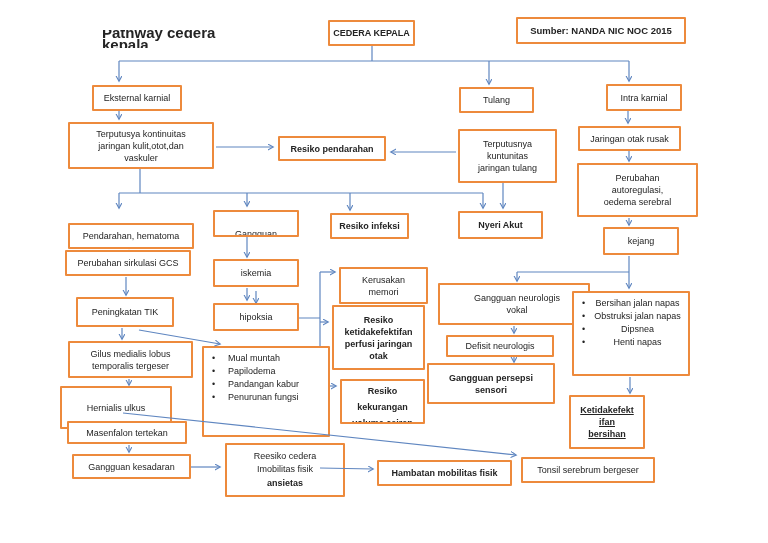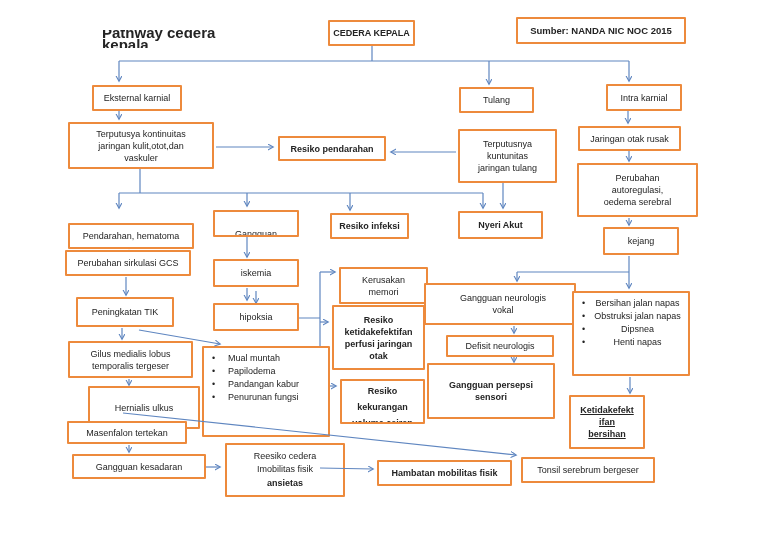--- a/index.html
+++ b/index.html
@@ -122,21 +122,21 @@
   <div class="box bold" style="left:458px;top:211px;width:85px;height:28px;">Nyeri Akut</div>
   <div class="box" style="left:603px;top:227px;width:76px;height:28px;">kejang</div>
 
   <div class="box" style="left:65px;top:250px;width:126px;height:26px;">Perubahan sirkulasi GCS</div>
   <div class="box" style="left:213px;top:259px;width:86px;height:28px;">iskemia</div>
   <div class="box" style="left:339px;top:267px;width:89px;height:37px;">Kerusakan
 memori</div>
   <div class="box" style="left:76px;top:297px;width:98px;height:30px;">Peningkatan TIK</div>
   <div class="box" style="left:213px;top:303px;width:86px;height:28px;">hipoksia</div>
 
-  <div class="box" style="left:424px;top:283px;width:152px;height:42px;padding-left:8px;">Gangguan neurologis
+  <div class="box" style="left:438px;top:283px;width:152px;height:42px;padding-left:8px;">Gangguan neurologis
 vokal</div>
   <div class="box bold" style="left:332px;top:305px;width:93px;height:65px;">Resiko
 ketidakefektifan
 perfusi jaringan
 otak</div>
 
   <div class="box list center" style="left:572px;top:291px;width:118px;height:85px;">
     <div class="li"><span class="dot">•</span><span class="txt">Bersihan jalan napas</span></div>
     <div class="li"><span class="dot">•</span><span class="txt">Obstruksi jalan napas</span></div>
     <div class="li"><span class="dot">•</span><span class="txt">Dipsnea</span></div>
@@ -147,32 +147,32 @@
 temporalis tergeser</div>
   <div class="box" style="left:446px;top:335px;width:108px;height:22px;">Defisit neurologis</div>
 
   <div class="box list left" style="left:202px;top:346px;width:128px;height:91px;">
     <div class="li"><span class="dot">•</span><span class="txt">Mual muntah</span></div>
     <div class="li"><span class="dot">•</span><span class="txt">Papilodema</span></div>
     <div class="li"><span class="dot">•</span><span class="txt">Pandangan kabur</span></div>
     <div class="li"><span class="dot">•</span><span class="txt">Penurunan fungsi</span></div>
   </div>
 
-  <div class="box bold" style="left:427px;top:363px;width:128px;height:56px;">Gangguan persepsi
+  <div class="box bold" style="left:427px;top:363px;width:128px;height:41px;">Gangguan persepsi
 sensori</div>
   <div class="box bold clip3" style="left:340px;top:379px;width:85px;height:45px;">Resiko
 kekurangan
 volume cairan</div>
-  <div class="box" style="left:88px;top:386px;width:112px;height:43px;">Hernialis ulkus</div>
+  <div class="box" style="left:60px;top:386px;width:112px;height:43px;">Hernialis ulkus</div>
   <div class="box bold" style="left:569px;top:395px;width:76px;height:54px;text-decoration:underline;">Ketidakefekt
 ifan
 bersihan</div>
   <div class="box" style="left:67px;top:421px;width:120px;height:23px;">Masenfalon tertekan</div>
 
-  <div class="box" style="left:72px;top:454px;width:134px;height:25px;">Gangguan kesadaran</div>
+  <div class="box" style="left:72px;top:454px;width:119px;height:25px;">Gangguan kesadaran</div>
   <div class="box stack" style="left:225px;top:443px;width:120px;height:54px;">
     <span>Reesiko cedera</span>
     <span>Imobilitas fisik</span>
     <span class="bold">ansietas</span>
   </div>
   <div class="box bold" style="left:377px;top:460px;width:135px;height:26px;">Hambatan mobilitas fisik</div>
   <div class="box" style="left:521px;top:457px;width:134px;height:26px;">Tonsil serebrum bergeser</div>
 
   <svg class="wires over">
     <g stroke="#5f86c0" stroke-width="1.2" fill="none">

